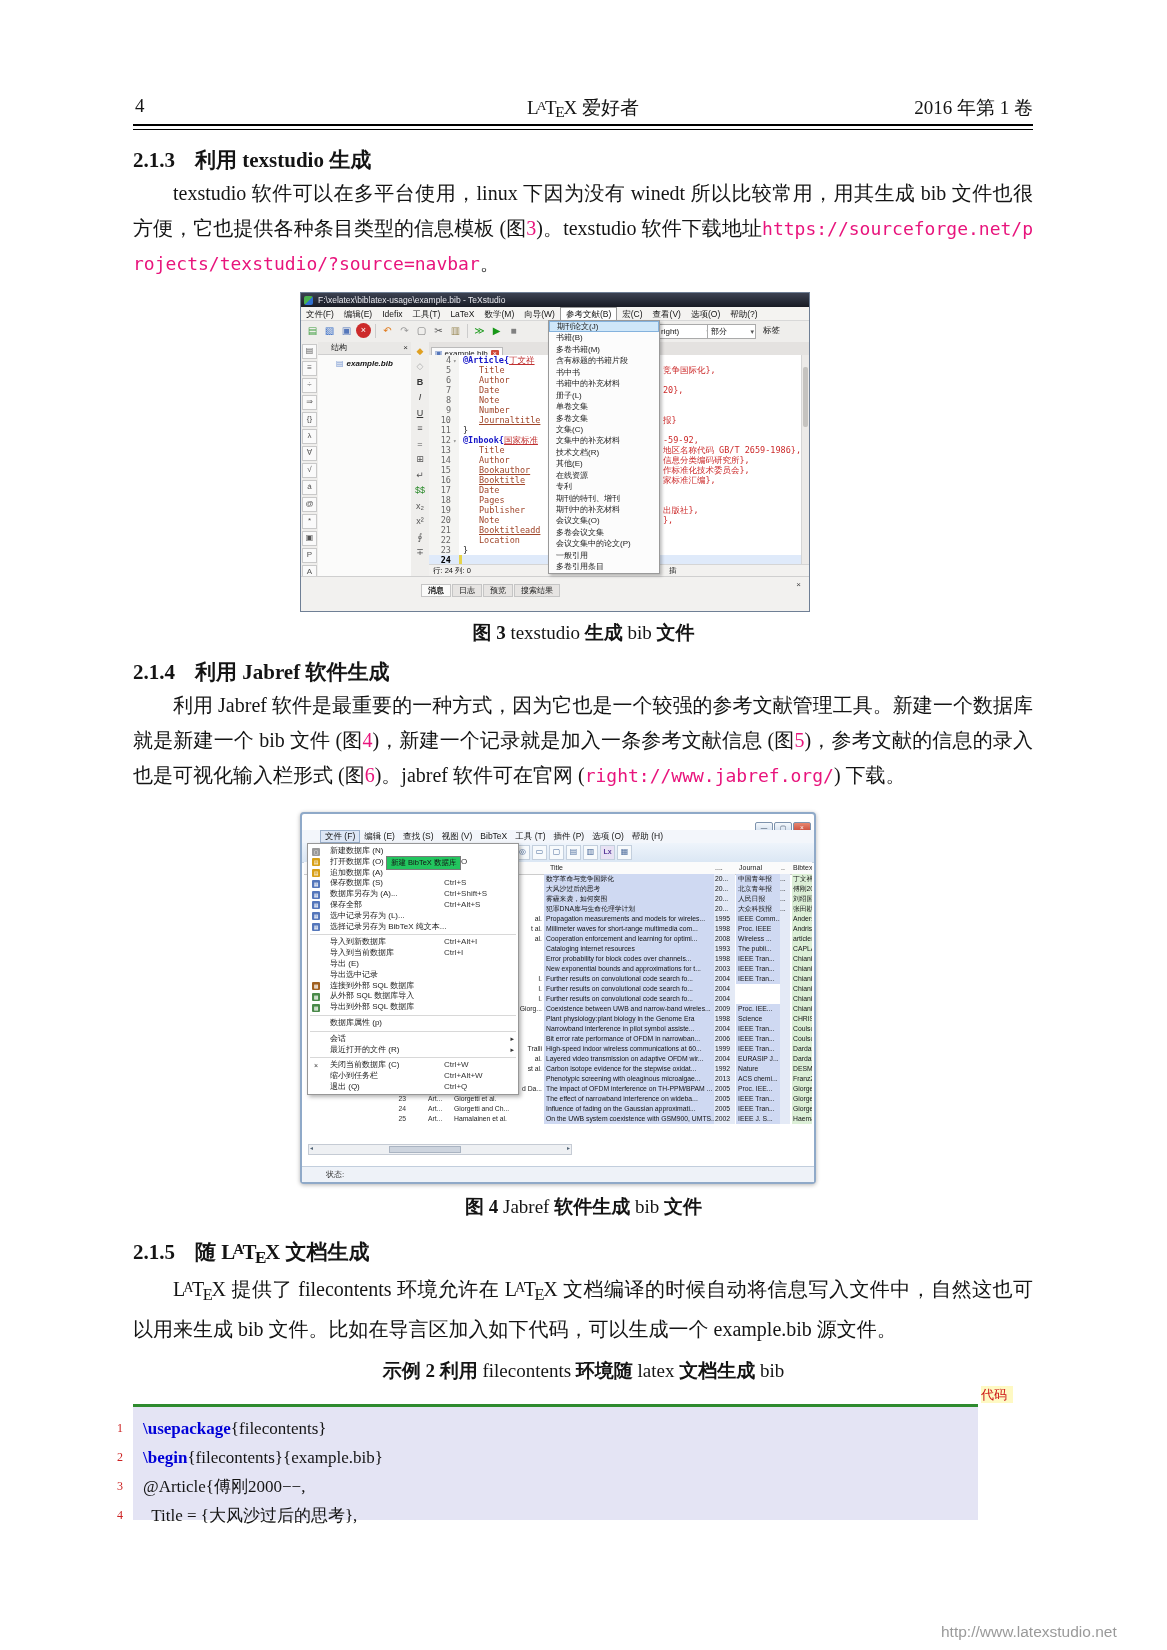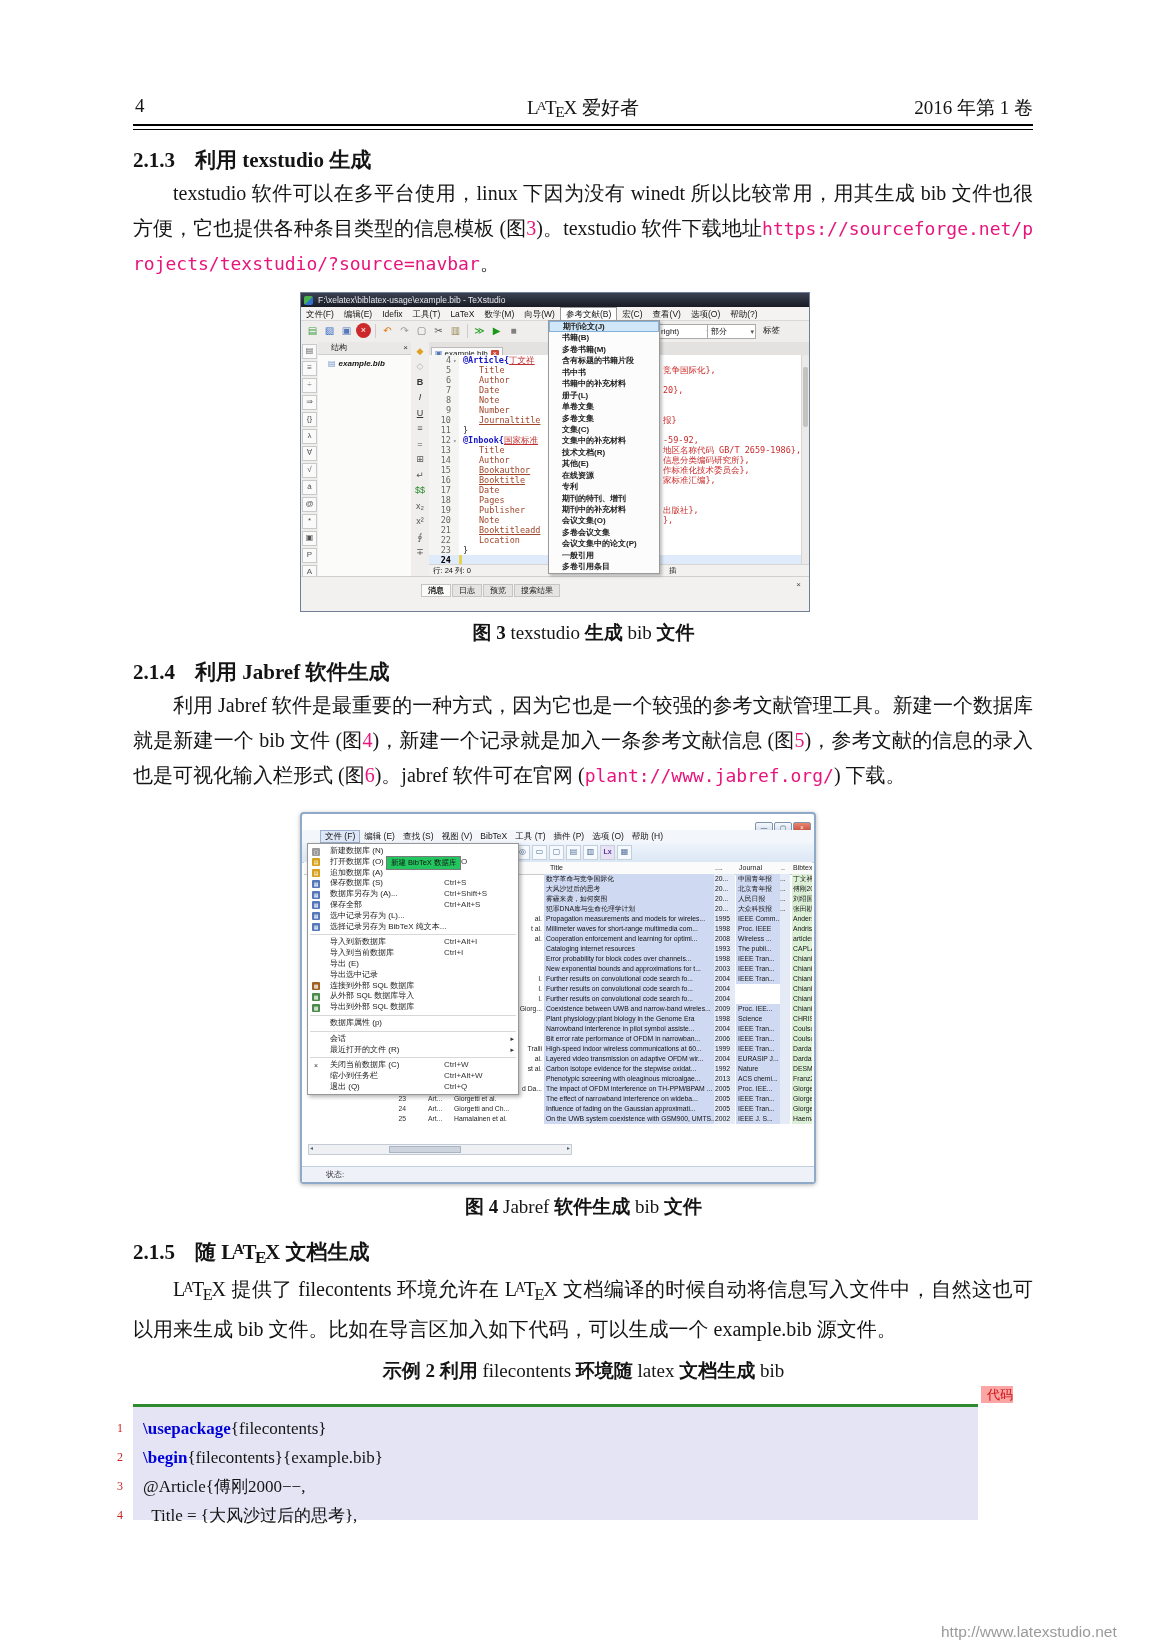--- a/index.html
+++ b/index.html
@@ -51,21 +51,21 @@
   .tlabel{position:absolute;top:31px;font-size:8.5px;line-height:13px;text-align:right;}
   .txs-strip{position:absolute;left:0;top:49px;width:17px;bottom:1px;background:#efeeec;
              border-right:1px solid #d5d5d5;text-align:center;}
   .si{display:block;width:13px;height:13px;margin:2px auto 2px;border:1px solid #c9c9c9;background:#fafafa;
       font-size:8px;line-height:12px;color:#555;overflow:hidden;}
   .txs-struct{position:absolute;left:17px;top:49px;width:93px;height:234px;background:#fbfbfa;
               border-right:1px solid #cfcfcf;}
   .txs-struct-hd{height:12px;background:#e9e8e6;border-bottom:1px solid #cfcfcf;font-size:8px;
                  line-height:12px;padding-left:13px;position:relative;}
   .txs-struct-hd .x{position:absolute;right:3px;top:0;color:#333;font-size:8px;}
-  .txs-struct-item{font-size:8px;font-weight:bold;font-style:italic;padding:4px 0 0 10px;}
+  .txs-struct-item{font-size:8px;font-weight:bold;font-style:italic;padding:4px 0 0 18px;}
   .txs-struct-item .doc-ico{color:#6a8ccc;font-style:normal;margin-right:3px;}
   .txs-fmt{position:absolute;left:110px;top:49px;width:18px;height:234px;background:#efeeec;
            border-right:1px solid #d5d5d5;text-align:center;}
   .fi{display:block;width:14px;height:14px;margin:1.5px auto;font-size:9px;line-height:14px;color:#555;}
   .txs-ed{position:absolute;left:128px;top:49px;right:0;height:234px;background:#fff;}
   .txs-tabbar{height:13px;background:#e4e2e0;border-bottom:1px solid #cfcfcf;}
   .txs-tab{display:inline-block;height:12px;background:#fafafa;border:1px solid #bbb;border-bottom:none;
            margin-left:2px;font-size:8px;line-height:12px;padding:0 3px;}
   .txs-tab .disk{color:#5577bb;margin-right:2px;}
   .txs-tab .tab-x{display:inline-block;background:#d04838;color:#fff;font-size:7px;width:8px;height:8px;
@@ -91,21 +91,21 @@
               background:#f2f1ef;font-size:7.5px;line-height:11px;padding-left:4px;}
   .txs-status .ins{position:absolute;left:240px;top:0;}
   .txs-bottom{position:absolute;left:0;top:283px;right:0;bottom:0;background:#f2f1ef;border-top:1px solid #cfcfcf;}
   .txs-btabs{position:absolute;left:120px;top:2px;}
   .ttab{display:inline-block;font-size:8px;line-height:11px;padding:0 6px;border:1px solid #c5c5c5;
         background:#e6e4e2;margin-right:1px;}
   .ttab.act{background:#fbfbfa;font-weight:bold;}
   .txs-bx{position:absolute;right:8px;top:3px;font-size:8px;color:#444;}
   .txs-dd{position:absolute;left:247px;top:27px;width:110px;height:252px;background:#fcfcfc;
           border:1px solid #9a9a9a;box-shadow:2px 2px 3px rgba(0,0,0,.25);z-index:6;}
-  .ddi{height:11.45px;line-height:11.45px;font-size:8px;padding-left:13px;color:#222;white-space:nowrap;overflow:hidden;font-weight:bold;}
+  .ddi{height:11.45px;line-height:11.45px;font-size:8px;padding-left:7px;color:#222;white-space:nowrap;overflow:hidden;}
   .ddi.sel{background:#cfe7f9;border:1px solid #84b2dd;height:9.45px;line-height:9.45px;}
   
   .jr-win{left:300px;top:812px;width:512px;height:368px;border:2px solid #8fa9c8;border-radius:4px;
           background:#fff;box-shadow:0 1px 4px rgba(0,0,0,.3);}
   .jr-title{position:absolute;left:0;top:0;right:0;height:16px;border-radius:2px 2px 0 0;
             background:linear-gradient(#dce9f7,#b4cbe4);font-size:9px;line-height:16px;
             padding-left:19px;color:#1c2b40;white-space:nowrap;overflow:hidden;}
   .jr-appico{position:absolute;left:4px;top:3px;width:10px;height:10px;background:#2b64b4;border-radius:2px;
              color:#fff;font-size:7px;line-height:10px;text-align:center;}
   .jr-btns{position:absolute;right:3px;top:2px;}
@@ -157,22 +157,22 @@
   .fm-row{position:relative;height:10.8px;line-height:10.8px;font-size:8px;white-space:nowrap;color:#1a1a1a;}
   .fm-ic{position:absolute;left:4px;top:1.5px;width:8px;height:8px;border-radius:1px;font-size:7px;
          line-height:8px;text-align:center;}
   .fm-lb{position:absolute;left:22px;top:0;}
   .fm-sc{position:absolute;left:136px;top:0;color:#333;}
   .fm-sub{position:absolute;right:4px;top:0;color:#333;font-size:7px;}
   .fm-sep{height:1px;background:#d8d8d8;margin:2px 2px;}
   .jr-tip{position:absolute;left:84px;top:42px;height:12px;background:#22c55e;border:1px solid #7a7a7a;
           font-size:7.5px;line-height:12px;padding:0 4px;z-index:7;white-space:nowrap;}
   
-  .code-label{position:absolute;left:981px;top:1386px;width:32px;height:17px;background:#fca5a5;
-              color:#cc1111;font-size:13px;line-height:17px;text-align:right;
+  .code-label{position:absolute;left:981px;top:1386px;width:32px;height:17px;background:#fef9c3;
+              color:#cc1111;font-size:13px;line-height:17px;text-align:left;
               font-family:"Liberation Sans","DejaVu Sans",sans-serif;}
   .green-rule{position:absolute;left:133px;top:1404px;width:845px;height:2.5px;background:#2e8b2e;}
   .code-bg{position:absolute;left:133px;top:1406.5px;width:845px;height:113px;background:#e4e4f4;}
   .code-rows{position:absolute;left:103px;top:1414px;width:880px;font-size:17px;}
   .code-row{position:relative;height:29px;line-height:29px;white-space:pre;}
   .lno{position:absolute;left:0;width:20px;text-align:right;color:#cc2222;font-size:12px;}
   .cline{position:absolute;left:40px;}
   .ckw{color:#0000d8;font-weight:bold;}
   
   .wm{position:absolute;left:941px;top:1623px;font-size:15.5px;color:#9a9a9a;
@@ -304,21 +304,21 @@
   </div>
 
   <div class="cap" style="top:620px;">
     <span class="b">图 3</span><span> texstudio </span><span class="b">生成</span><span> bib </span><span class="b">文件</span>
   </div>
 
   <div class="h3" style="top:658px;">
     <span class="h-num">2.1.4</span><span>利用 Jabref 软件生成</span>
   </div>
   <div class="body-p" style="top:688px;">
-    <span>利用 Jabref 软件是最重要的一种方式，因为它也是一个较强的参考文献管理工具。新建一个数据库就是新建一个 bib 文件 (图</span><span class="fig-ref">4</span><span>)，新建一个记录就是加入一条参考文献信息 (图</span><span class="fig-ref">5</span><span>)，参考文献的信息的录入也是可视化输入栏形式 (图</span><span class="fig-ref">6</span><span>)。jabref 软件可在官网 (</span><span class="url">plant://www.jabref.org/</span><span>) 下载。</span>
+    <span>利用 Jabref 软件是最重要的一种方式，因为它也是一个较强的参考文献管理工具。新建一个数据库就是新建一个 bib 文件 (图</span><span class="fig-ref">4</span><span>)，新建一个记录就是加入一条参考文献信息 (图</span><span class="fig-ref">5</span><span>)，参考文献的信息的录入也是可视化输入栏形式 (图</span><span class="fig-ref">6</span><span>)。jabref 软件可在官网 (</span><span class="url">right://www.jabref.org/</span><span>) 下载。</span>
   </div>
 
   <div class="win jr-win">
     <span class="jr-btns"><span class="jr-btn">—</span><span class="jr-btn">▢</span><span class="jr-btn close">×</span></span>
     <div class="jr-menu" id="jr-menu"><span class="jmi act">文件 (F)</span><span class="jmi">编辑 (E)</span><span class="jmi">查找 (S)</span><span class="jmi">视图 (V)</span><span class="jmi">BibTeX</span><span class="jmi">工具 (T)</span><span class="jmi">插件 (P)</span><span class="jmi">选项 (O)</span><span class="jmi">帮助 (H)</span></div>
     <div class="jr-tbar">
         <span class="jr-tbar-icons" id="jr-ticons"><span class="ji">◎</span><span class="ji">▭</span><span class="ji">▢</span><span class="ji">▤</span><span class="ji">▥</span><span class="ji badge">Lx</span><span class="ji">▦</span></span>
       </div>
     <div class="jr-thead" id="jr-thead">
         <span class="h-title">Title</span>

